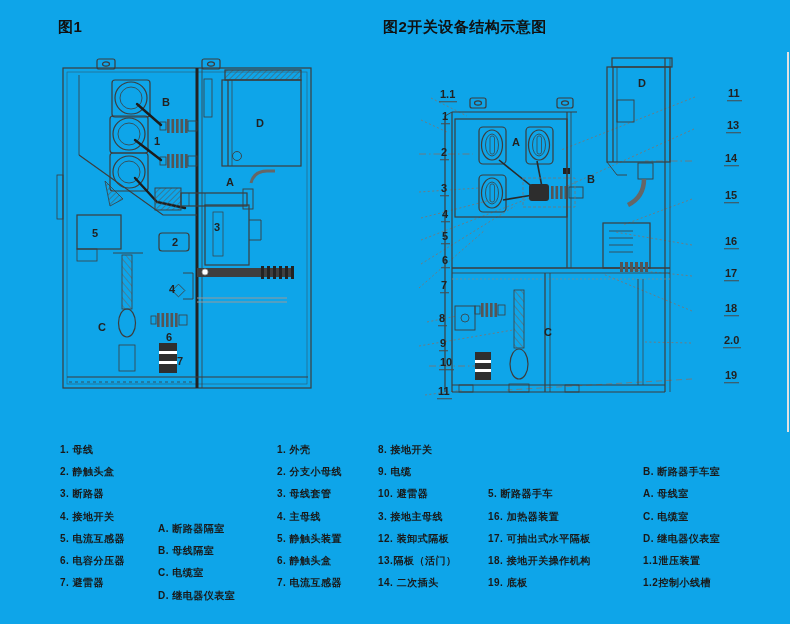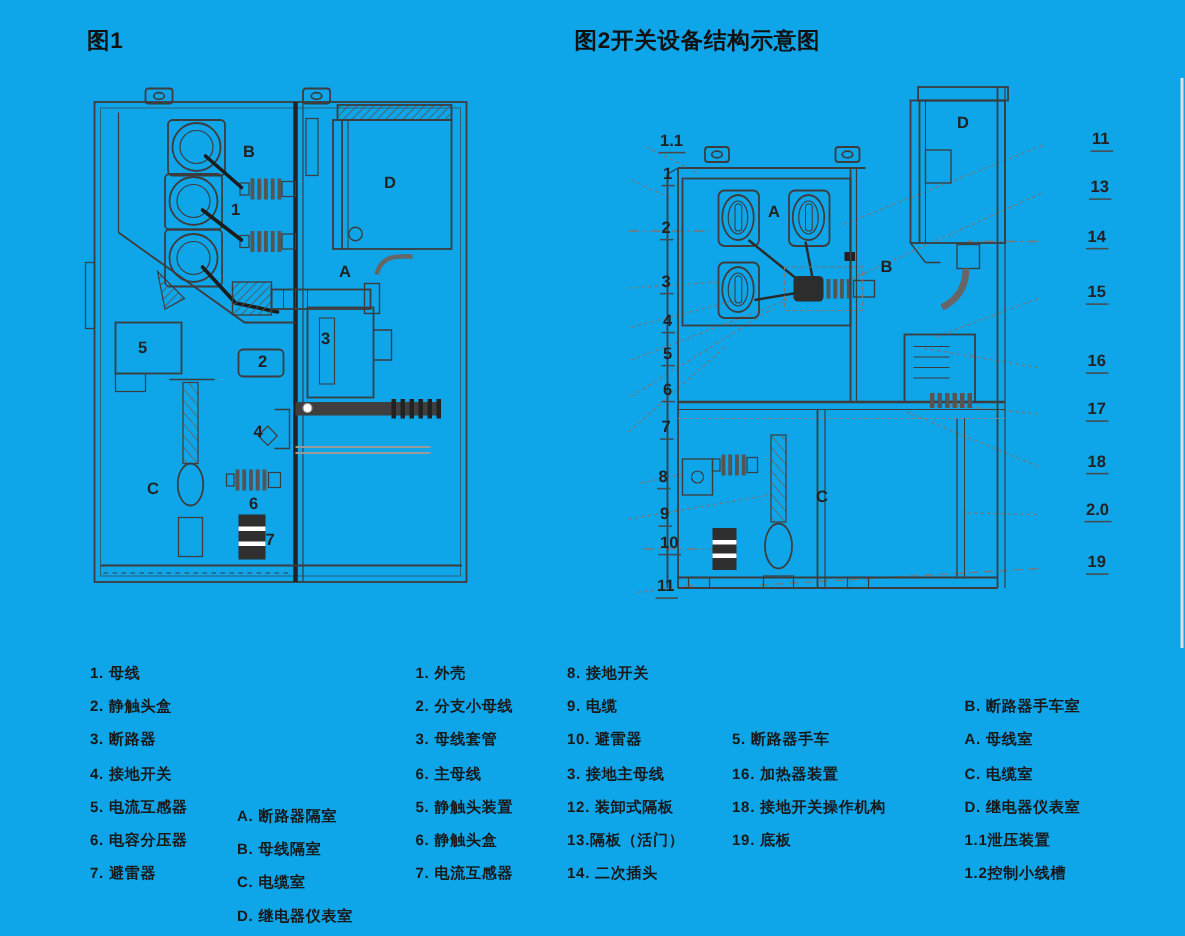--- a/index.html
+++ b/index.html
@@ -316,47 +316,48 @@
 
   <ul class="legend-col" style="left:60px;top:439px">
     <li>1. 母线</li>
     <li>2. 静触头盒</li>
     <li>3. 断路器</li>
     <li>4. 接地开关</li>
     <li>5. 电流互感器</li>
     <li>6. 电容分压器</li>
     <li>7. 避雷器</li>
   </ul>
-  <ul class="legend-col" style="left:158px;top:534px">
+  <ul class="legend-col" style="left:158px;top:518px">
     <li>A. 断路器隔室</li>
     <li>B. 母线隔室</li>
     <li>C. 电缆室</li>
     <li>D. 继电器仪表室</li>
   </ul>
   <ul class="legend-col" style="left:277px;top:439px">
     <li>1. 外壳</li>
     <li>2. 分支小母线</li>
     <li>3. 母线套管</li>
-    <li>6. 主母线</li>
+    <li>4. 主母线</li>
     <li>5. 静触头装置</li>
     <li>6. 静触头盒</li>
     <li>7. 电流互感器</li>
   </ul>
   <ul class="legend-col" style="left:378px;top:439px">
     <li>8. 接地开关</li>
     <li>9. 电缆</li>
     <li>10. 避雷器</li>
     <li>3. 接地主母线</li>
     <li>12. 装卸式隔板</li>
     <li>13.隔板（活门）</li>
     <li>14. 二次插头</li>
   </ul>
   <ul class="legend-col" style="left:488px;top:483.4px">
     <li>5. 断路器手车</li>
     <li>16. 加热器装置</li>
+    <li>17. 可抽出式水平隔板</li>
     <li>18. 接地开关操作机构</li>
     <li>19. 底板</li>
   </ul>
   <ul class="legend-col" style="left:643px;top:461.2px">
     <li>B. 断路器手车室</li>
     <li>A. 母线室</li>
     <li>C. 电缆室</li>
     <li>D. 继电器仪表室</li>
     <li>1.1泄压装置</li>
     <li>1.2控制小线槽</li>

